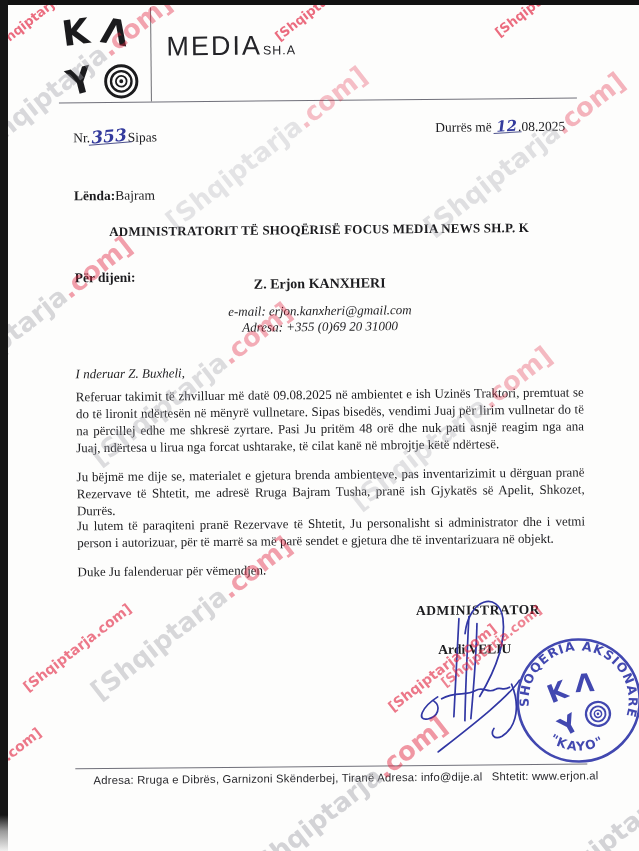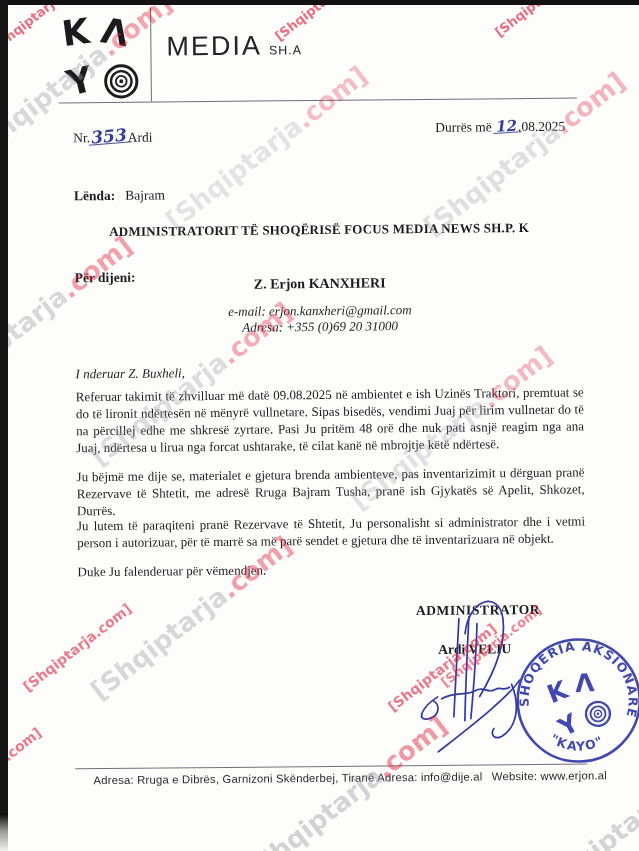--- a/index.html
+++ b/index.html
@@ -12,32 +12,32 @@
         background:linear-gradient(#161616,#9a9a9a 45%,#f0f0ef);z-index:7;}
   
   #content{position:absolute;left:0;top:0;width:639px;height:851px;z-index:2;
         transform:rotate(-0.55deg);transform-origin:320px 420px;}
   .rule{position:absolute;background:#70707a;height:1px;}
   
   .logo-svg{position:absolute;left:64px;top:10px;}
   .divider{position:absolute;left:154px;top:6px;width:1.2px;height:94px;background:#6d6d72;}
   .company{position:absolute;left:170px;top:30px;font-family:"Liberation Sans",sans-serif;
         font-size:27px;letter-spacing:2px;color:#242428;}
-  .company .suffix{font-size:12.5px;letter-spacing:1px;margin-left:7px;}
+  .company .suffix{font-size:12.5px;letter-spacing:1px;margin-left:1px;}
   
   .nr-line{position:absolute;left:76px;top:124px;font-size:13.5px;}
   .date-line{position:absolute;left:438px;top:119px;font-size:13.5px;}
   .hand{color:#343b9d;font-family:"DejaVu Serif",serif;font-style:italic;font-weight:bold;
         display:inline-block;position:relative;}
   .hand-353{font-size:17px;transform:rotate(-4deg);padding:0 1px;}
   .hand-12{font-size:15px;transform:rotate(-3deg);padding:0 1px;}
   .hand-underline{position:absolute;left:-2px;right:-3px;bottom:2px;
         border-bottom:1.6px solid rgba(45,50,120,0.85);}
   .subject-line{position:absolute;left:76px;top:186px;font-size:13.5px;}
-  .subject-line b{margin-right:10px;}
+  .subject-line b{}
   .doc-title{position:absolute;left:62px;top:222px;width:518px;text-align:center;
         font-weight:bold;font-size:13px;letter-spacing:0.2px;}
   .attn{position:absolute;left:76px;top:268px;font-weight:bold;font-size:13.5px;}
   .person{position:absolute;left:62px;top:276px;width:518px;text-align:center;
         font-weight:bold;font-size:14px;}
   .contact{position:absolute;left:62px;width:518px;text-align:center;
         font-style:italic;font-size:13px;}
   .salutation{position:absolute;left:76px;top:364px;font-style:italic;font-size:13px;}
   .para{position:absolute;left:76px;width:508px;font-size:13px;line-height:17px;
         text-align:justify;}
@@ -94,21 +94,21 @@
         <circle cx="62" cy="70" r="2" fill="#1b1b1d" stroke="none"></circle>
       </g>
     </svg>
     <div class="divider"></div>
     <div class="company">
       <span>MEDIA</span><span class="suffix">SH.A</span>
     </div>
     <div class="rule" style="left:62px;top:100px;width:518px;"></div>
 
     <div class="nr-line">
-      <span>Nr.</span><span class="hand hand-353"><span>353</span><span class="hand-underline"></span></span><span>Ardi</span>
+      <span>Nr.</span><span class="hand hand-353"><span>353</span><span class="hand-underline"></span></span><span>Sipas</span>
     </div>
     <div class="date-line">
       <span>Durrës më</span>
       <span class="hand hand-12"><span>12</span><span class="hand-underline"></span></span><span>.08.2025</span>
     </div>
 
     <div class="subject-line">
       <b>Lënda:</b><span>Bajram</span>
     </div>
 
@@ -171,21 +171,21 @@
           <circle cx="80" cy="83" r="1.3" fill="#2e35a8" stroke="none"></circle>
         </g>
       </g>
     </svg>
 
     <div class="rule" style="left:72px;top:766px;width:512px;height:1.2px;"></div>
     <div class="footer-text">
       <span>Adresa: Rruga e Dibrës, Garnizoni Skënderbej, Tiranë</span>
       <span>Adresa:</span>
       <span>info@dije.al</span><span class="gap"></span>
-      <span>Website:</span>
+      <span>Shtetit:</span>
       <span>www.erjon.al</span>
     </div>
 
   </div>
 
   <div class="topbar"></div>
   <div class="leftbar"></div>
   <div class="leftbar-fade"></div>
 </div>
 

